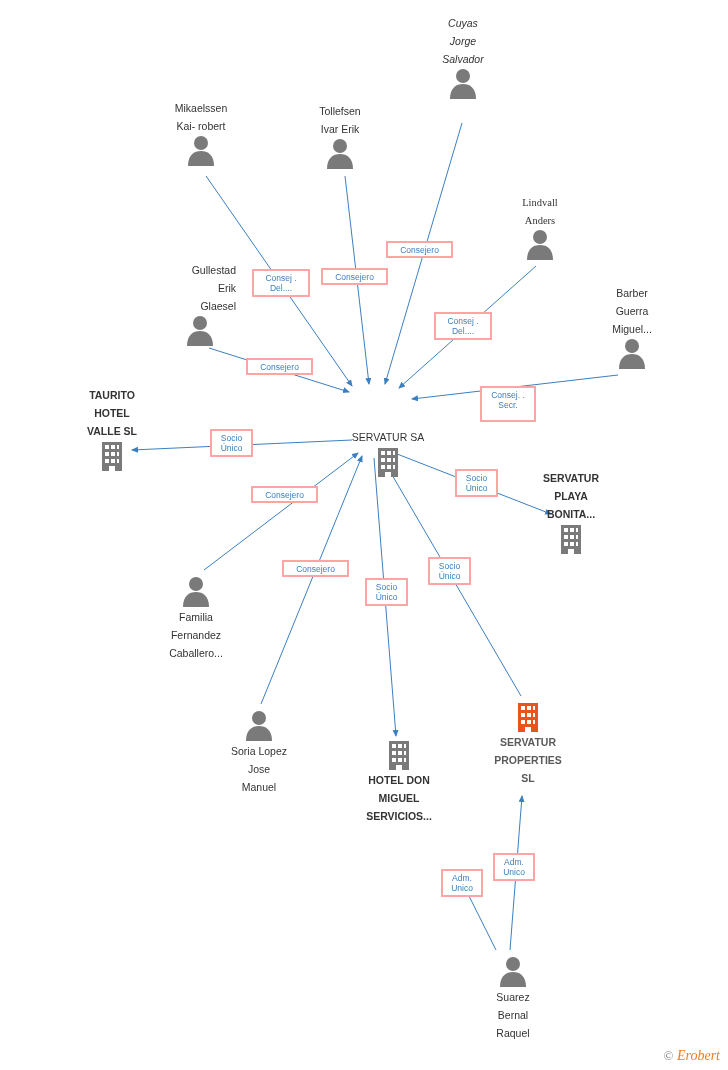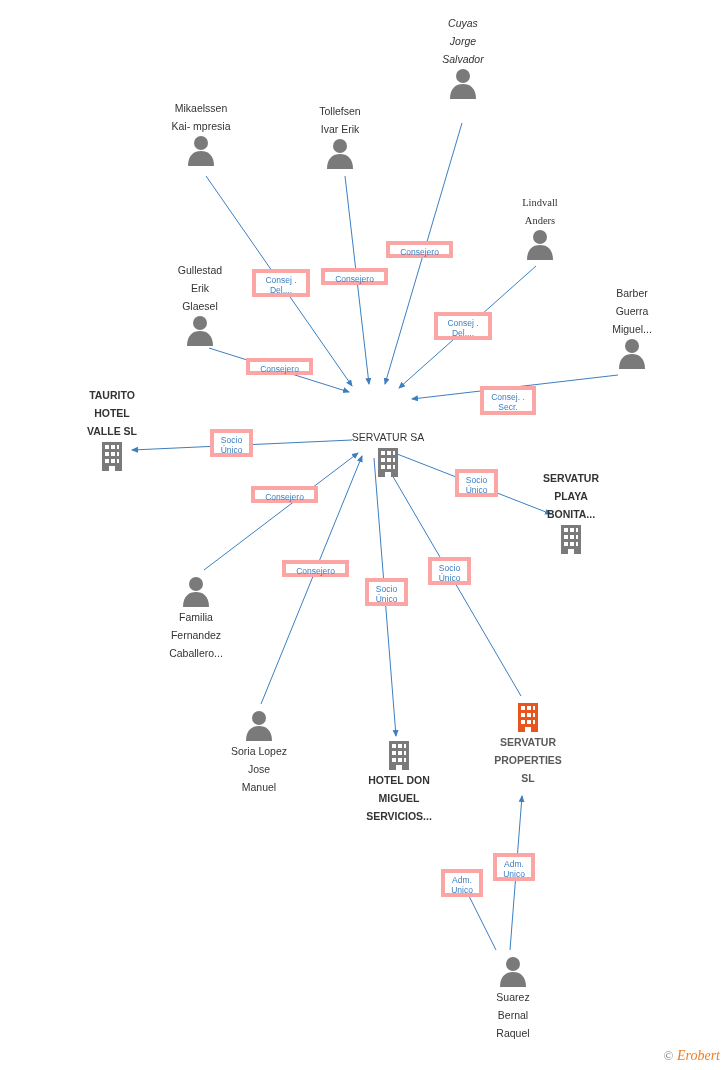--- a/index.html
+++ b/index.html
@@ -38,21 +38,21 @@
   }
   .node-label.bold {
     font-weight: bold;
   }
   .node-label.highlight {
     color: #5a5a5a;
     font-weight: bold;
   }
   .edge-label {
     position: absolute;
-    border: 4px solid #fca5a5;
+    border: 2px solid #fca5a5;
     background: #ffffff;
     color: #3c7fc1;
     font-size: 8.5px;
     line-height: 10px;
     padding: 2px 3px;
     text-align: center;
     white-space: pre-line;
     box-sizing: border-box;
   }
   .watermark {
@@ -95,21 +95,21 @@
     <path d="M374,458 L396,736"></path>
     <path d="M521,696 L381,456"></path>
 
     <path d="M496,950 L466,890"></path>
     <path d="M510,950 L522,796"></path>
   </g>
 </svg>
 
 <div class="node" style="left:165px; top:98px; width:72px;">
   <span class="node-label">Mikaelssen
-Kai- mpresia</span>
+Kai- robert</span>
   <svg class="node-icon" width="30" height="32" viewBox="0 0 30 32">
     <circle cx="15" cy="9" r="7" fill="#7a7a7a"></circle>
     <path d="M2,32 C2,21 8,17 15,17 C22,17 28,21 28,32 Z" fill="#7a7a7a"></path>
   </svg>
 </div>
 
 <div class="node" style="left:305px; top:101px; width:70px;">
   <span class="node-label">Tollefsen
 Ivar Erik</span>
   <svg class="node-icon" width="30" height="32" viewBox="0 0 30 32">
@@ -130,21 +130,21 @@
 
 <div class="node" style="left:505px; top:192px; width:70px;font-family:Liberation Serif, serif;">
   <span class="node-label">Lindvall
 Anders</span>
   <svg class="node-icon" width="30" height="32" viewBox="0 0 30 32">
     <circle cx="15" cy="9" r="7" fill="#7a7a7a"></circle>
     <path d="M2,32 C2,21 8,17 15,17 C22,17 28,21 28,32 Z" fill="#7a7a7a"></path>
   </svg>
 </div>
 
-<div class="node" style="left:164px; top:260px; width:72px;">
+<div class="node" style="left:164px; top:260px; width:72px;text-align:right;">
   <span class="node-label">Gullestad
 Erik
 Glaesel</span>
   <svg class="node-icon" width="30" height="32" viewBox="0 0 30 32">
     <circle cx="15" cy="9" r="7" fill="#7a7a7a"></circle>
     <path d="M2,32 C2,21 8,17 15,17 C22,17 28,21 28,32 Z" fill="#7a7a7a"></path>
   </svg>
 </div>
 
 <div class="node" style="left:596px; top:283px; width:72px;">
@@ -290,21 +290,21 @@
 Raquel</span>
 </div>
 
 <div class="edge-label" style="left:252px; top:269px; width:58px; height:28px;">Consej .
 Del....</div>
 <div class="edge-label" style="left:321px; top:268px; width:67px; height:17px;">Consejero</div>
 <div class="edge-label" style="left:386px; top:241px; width:67px; height:17px;">Consejero</div>
 <div class="edge-label" style="left:434px; top:312px; width:58px; height:28px;">Consej .
 Del....</div>
 <div class="edge-label" style="left:246px; top:358px; width:67px; height:17px;">Consejero</div>
-<div class="edge-label" style="left:480px; top:386px; width:56px; height:29px;">Consej. .
+<div class="edge-label" style="left:480px; top:386px; width:56px; height:36px;">Consej. .
 Secr.</div>
 <div class="edge-label" style="left:210px; top:429px; width:43px; height:28px;">Socio
 Único</div>
 <div class="edge-label" style="left:455px; top:469px; width:43px; height:28px;">Socio
 Único</div>
 <div class="edge-label" style="left:251px; top:486px; width:67px; height:17px;">Consejero</div>
 <div class="edge-label" style="left:428px; top:557px; width:43px; height:28px;">Socio
 Único</div>
 <div class="edge-label" style="left:282px; top:560px; width:67px; height:17px;">Consejero</div>
 <div class="edge-label" style="left:365px; top:578px; width:43px; height:28px;">Socio

